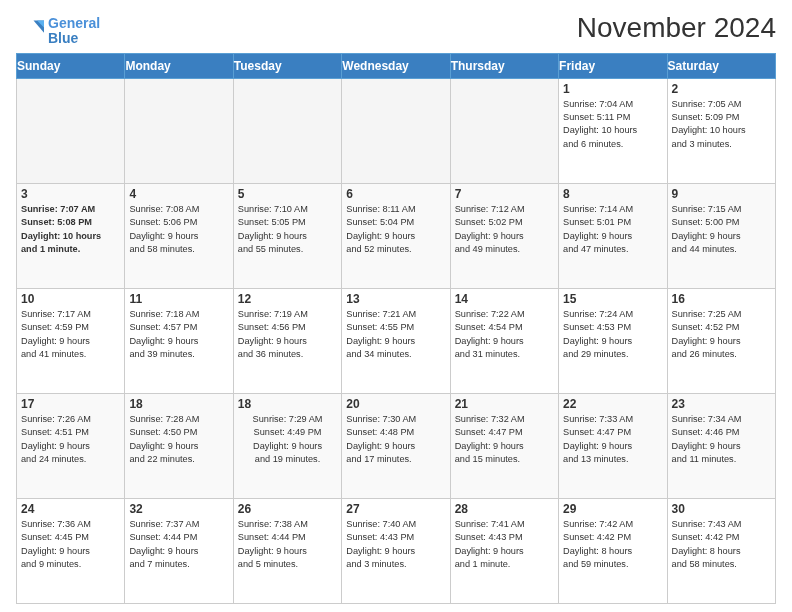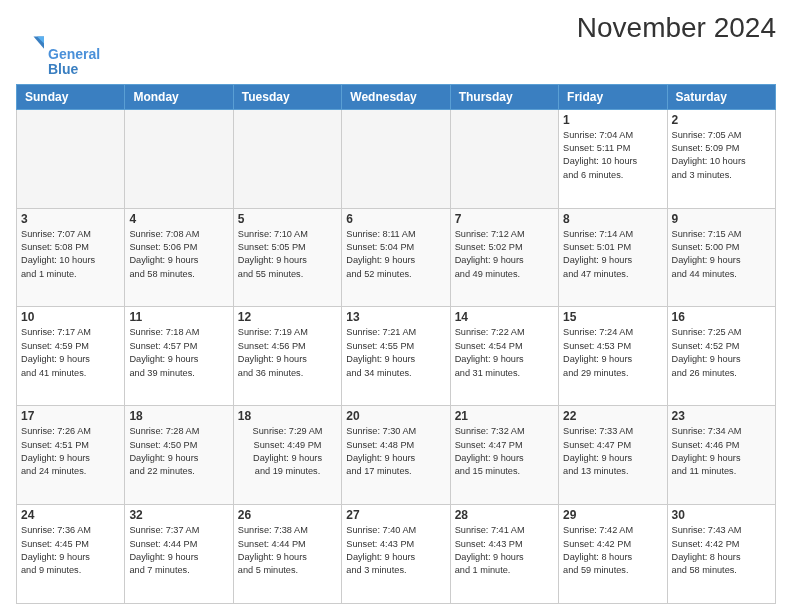--- a/index.html
+++ b/index.html
@@ -27,21 +27,20 @@
       display: flex;
       align-items: center;
       gap: 4px;
       margin-top: 4px;
     }
     .logo-text {
       font-size: 14px;
       font-weight: bold;
       color: #333;
       line-height: 1.1;
-      margin-top: 31px;
     }
     .logo-text span {
       color: #4a90d9;
     }
     .logo-icon {
       width: 28px;
       height: 28px;
     }
     .title-block {
       text-align: right;
@@ -61,21 +60,21 @@
       border: 1px solid #ccc;
       border-collapse: collapse;
       width: 100%;
       table-layout: fixed;
     }
     .calendar th {
       background: #3a7fc1;
       color: #fff;
       font-size: 12px;
       font-weight: bold;
-      padding: 5px 8px;
+      padding: 5px 0;
       text-align: left;
       border: 1px solid #5a9fd4;
     }
     .calendar td {
       border: 1px solid #ccc;
       vertical-align: top;
       padding: 3px 4px;
       font-size: 9.5px;
       color: #333;
       background: #fff;
@@ -150,21 +149,21 @@
             <span class="day-num">2</span>
             <div class="day-info" style="white-space: pre-line;">Sunrise: 7:05 AM
 Sunset: 5:09 PM
 Daylight: 10 hours
 and 3 minutes.</div>
           </td>
         </tr>
         <tr>
           <td>
             <span class="day-num">3</span>
-            <div class="day-info" style="white-space: pre-line;">Sunrise: 7:07 AM
+            <div class="day-info" style="white-space: pre-line; font-weight: bold;">Sunrise: 7:07 AM
 Sunset: 5:08 PM
 Daylight: 10 hours
 and 1 minute.</div>
           </td>
           <td>
             <span class="day-num">4</span>
             <div class="day-info" style="white-space: pre-line;">Sunrise: 7:08 AM
 Sunset: 5:06 PM
 Daylight: 9 hours
 and 58 minutes.</div>

